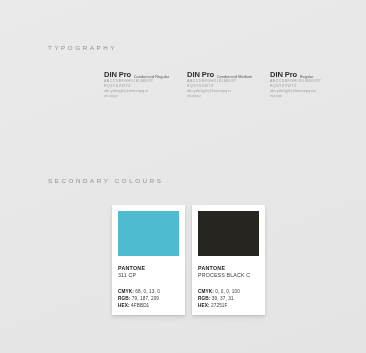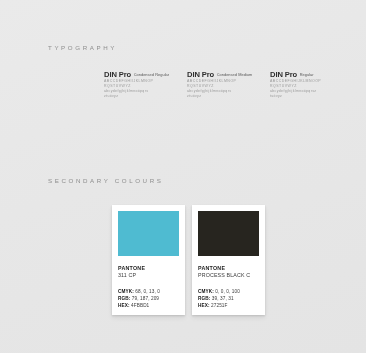--- a/index.html
+++ b/index.html
@@ -43,21 +43,21 @@
     width: 250px;
     display: flex;
     gap: 0;
   }
   .type-col {
     width: 83px;
     flex: 0 0 83px;
   }
   .type-title {
     display: flex;
-    align-items: center;
+    align-items: flex-end;
     gap: 2.5px;
     white-space: nowrap;
   }
   .type-family {
     font-size: 7.6px;
     font-weight: 700;
     color: #2e2e2e;
     letter-spacing: -0.1px;
   }
   .type-weight {

